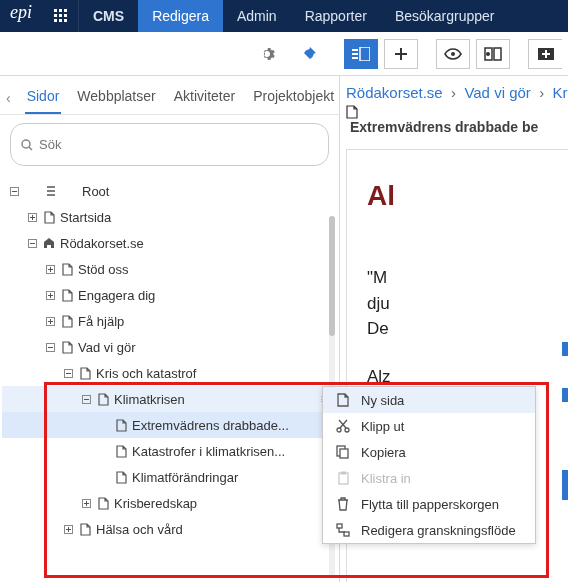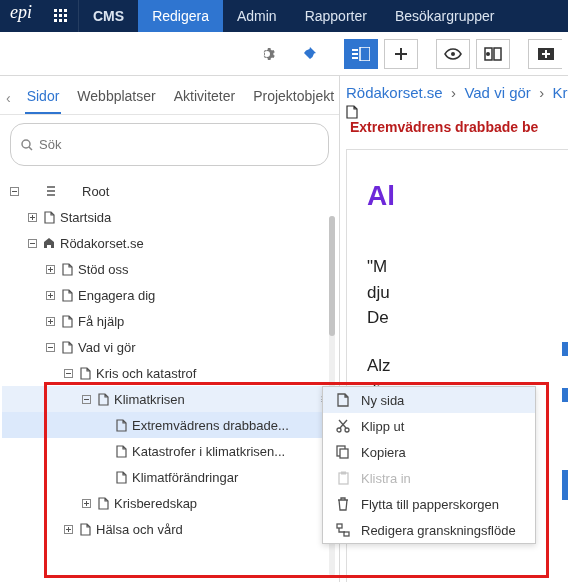--- a/index.html
+++ b/index.html
@@ -184,38 +184,38 @@
     font-size: 15px;
     color: #666;
     white-space: nowrap;
     overflow: hidden;
   }
   .breadcrumb a { color: #2f75d0; text-decoration: none; }
   .doc-title {
     padding: 0 0 4px 6px;
     font-size: 14px;
     font-weight: bold;
-    color: #b91c1c;
+    color: #404040;
     white-space: nowrap;
     overflow: hidden;
   }
   .doc-title .picon { margin-right: 4px; }
   .preview {
     margin: 10px 0 0 6px;
     border-top: 1px solid #ddd;
     border-left: 1px solid #ddd;
     padding: 30px 0 0 20px;
     flex: 1;
     overflow: hidden;
   }
   .preview h1 {
     font-size: 28px;
     font-weight: bold;
-    color: #6d28d9;
-    margin-bottom: 42px;
+    color: #7f1d1d;
+    margin-bottom: 53px;
   }
   .preview p {
     font-size: 17px;
     color: #222;
     line-height: 1.5;
     margin-bottom: 22px;
   }
   
   .rowmarker {
     position: absolute;

